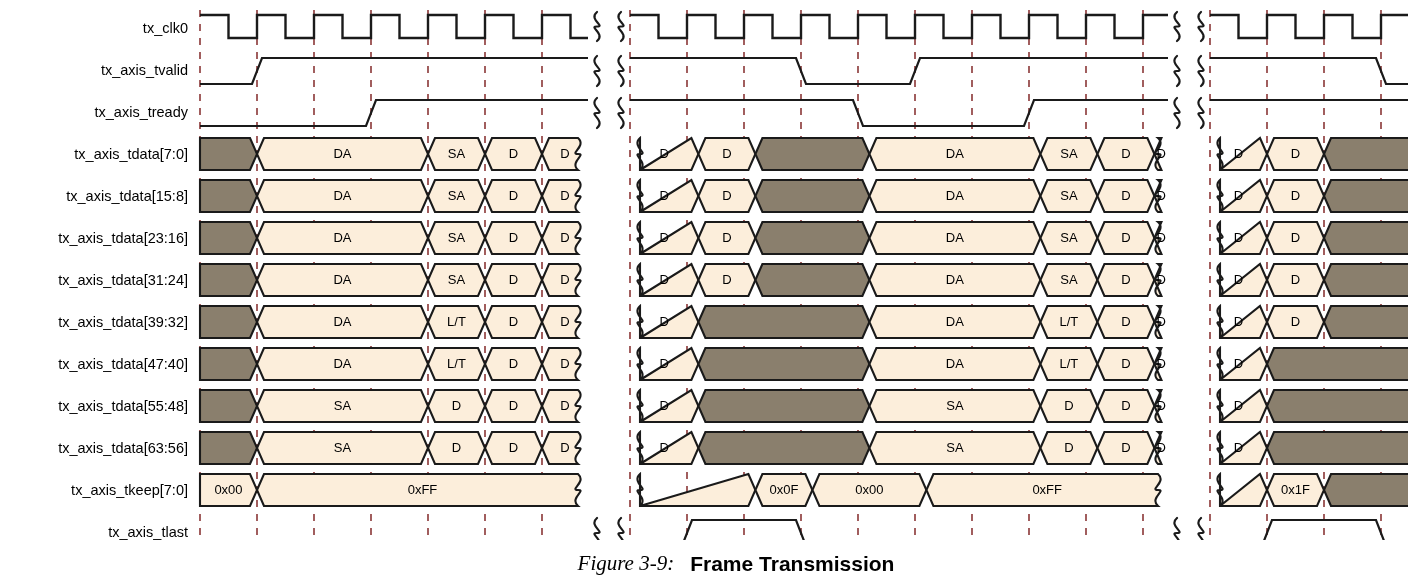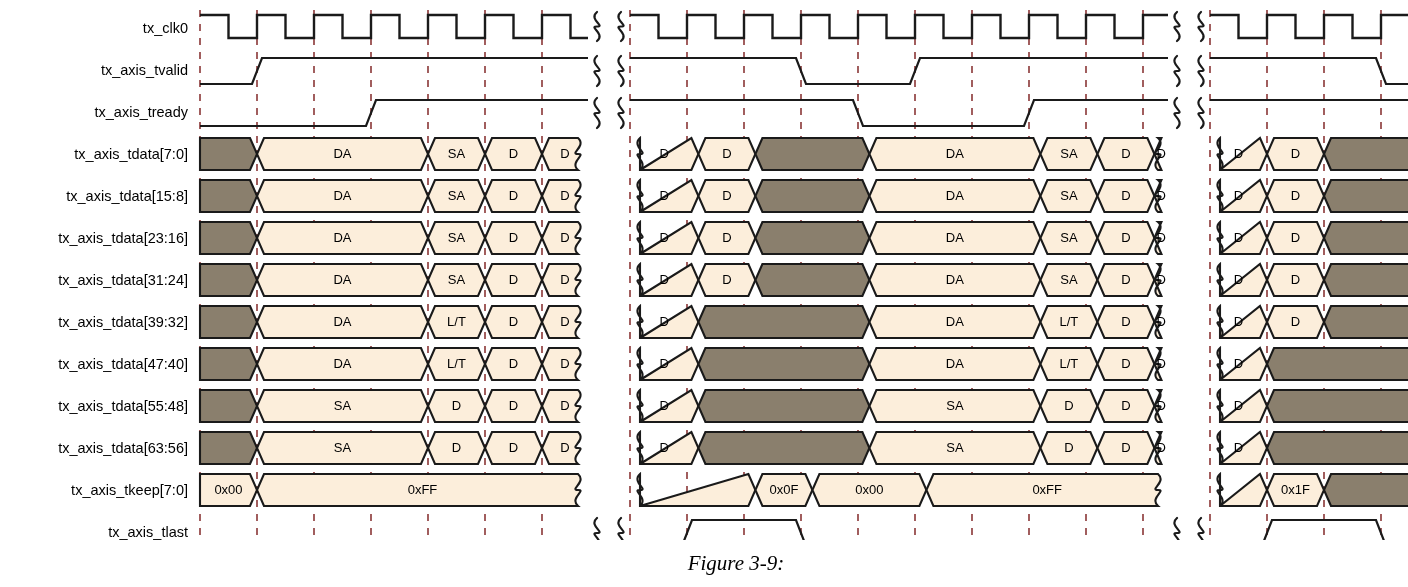--- a/index.html
+++ b/index.html
@@ -293,14 +293,15 @@
       <text x="837.4" y="491" class="cell-text" text-anchor="middle" dominant-baseline="middle">0x00</text>
       <path d="M 901.4 474  L 1126 474 C 1135 482 1117 490 1126 490 C 1135 490 1117 498 1126 506 L 901.4 506 L 894.4 490 Z" fill="#fceedb" stroke="#1a1a1a" stroke-width="2.1" stroke-linejoin="miter"></path>
       <text x="1015.2" y="491" class="cell-text" text-anchor="middle" dominant-baseline="middle">0xFF</text>
       <path d="M 1188 474 C 1179 482 1197 490 1188 490 C 1179 490 1197 498 1188 506 L 1228 474 L 1235 490 L 1228 506 L 1188 506 Z" fill="#fceedb" stroke="#1a1a1a" stroke-width="2.1" stroke-linejoin="miter"></path>
       <path d="M 1242 474  L 1285 474 L 1292 490 L 1285 506 L 1242 506 L 1235 490 Z" fill="#fceedb" stroke="#1a1a1a" stroke-width="2.1" stroke-linejoin="miter"></path>
       <text x="1263.5" y="491" class="cell-text" text-anchor="middle" dominant-baseline="middle">0x1F</text>
       <path d="M 1299 474  L 1404 474 L 1404 474 L 1404 506 L 1299 506 L 1292 490 Z" fill="#8a7f6d" stroke="#1a1a1a" stroke-width="2.1" stroke-linejoin="miter"></path>
     </svg>
   <div class="caption-bar">
     <span class="cap-num">Figure 3-9:</span>
+    <span class="cap-title">Frame Transmission</span>
   </div>
 </div>
 
 </body></html>

